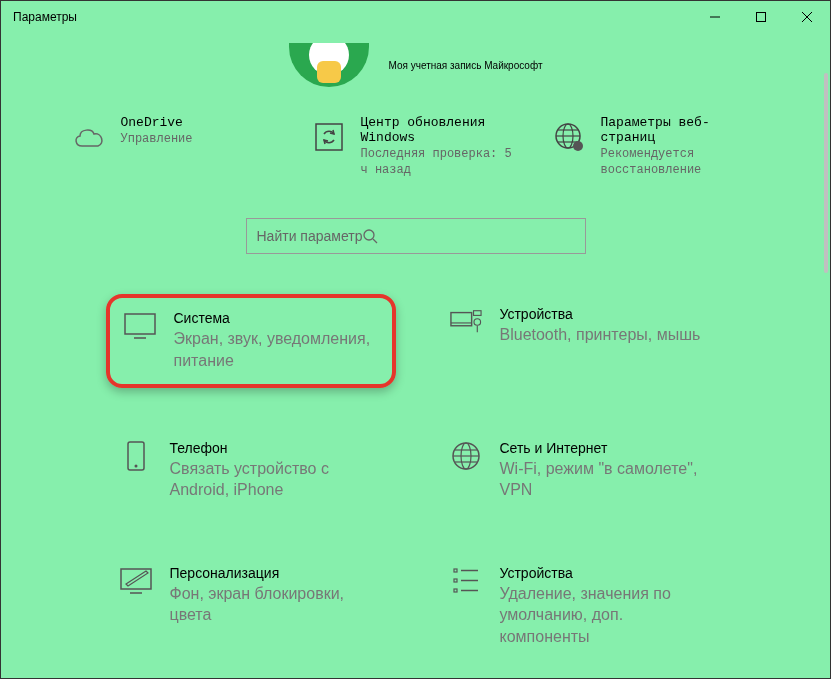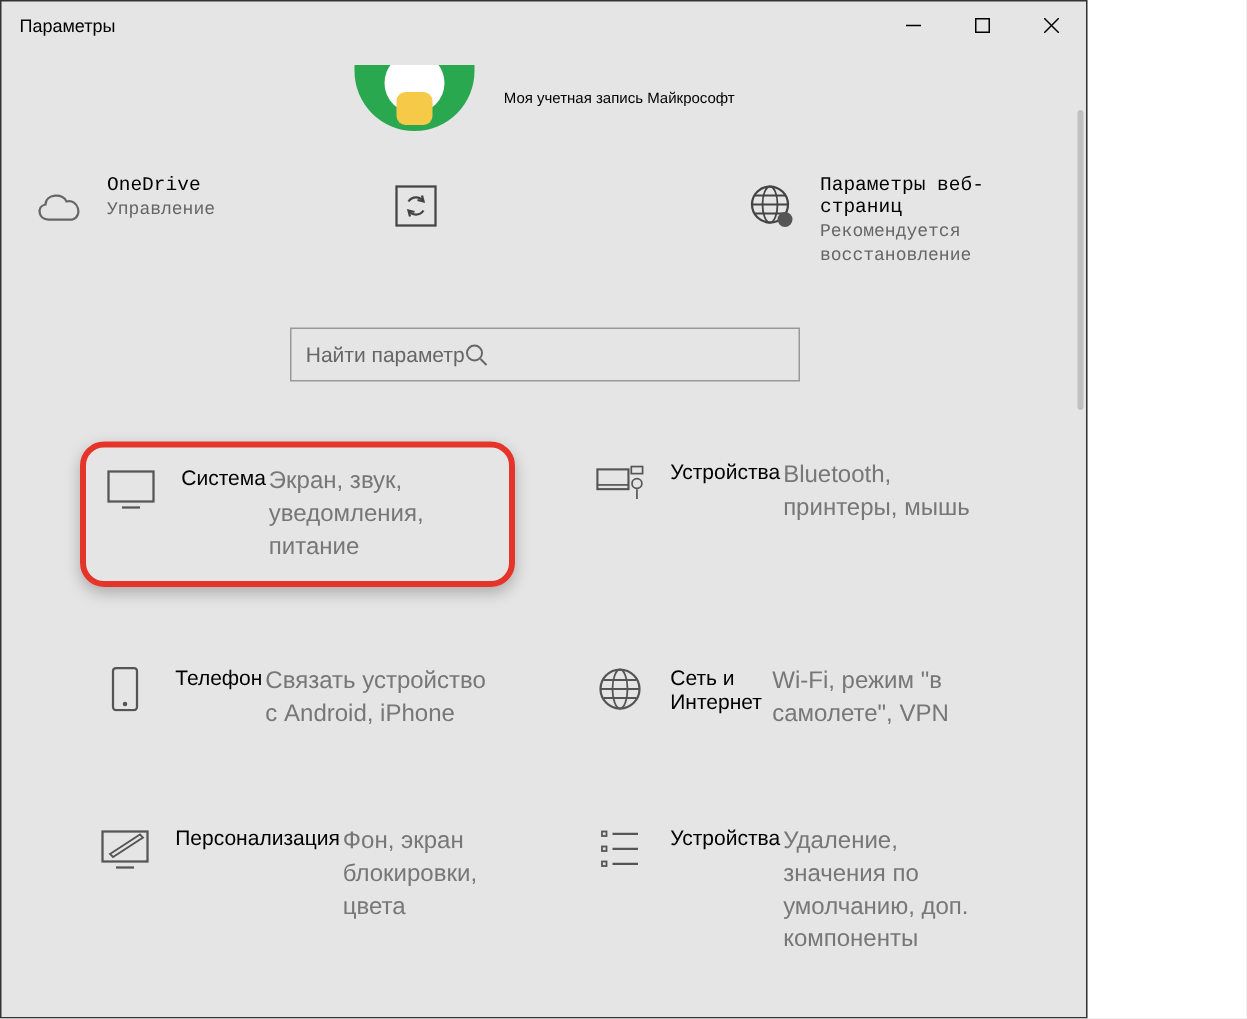--- a/index.html
+++ b/index.html
@@ -3,24 +3,24 @@
 <meta charset="utf-8">
 <style>
   * { box-sizing: border-box; margin: 0; padding: 0; }
   body {
     font-family: "Segoe UI", Tahoma, sans-serif;
     background: #fff;
     font-size: 13px;
     color: #000;
   }
   .window {
-    width: 725px;
+    width: 831px;
     height: 679px;
     border: 1px solid #333;
-    background: #e5e5e5;
+    background: #86efac;
     position: relative;
     overflow: hidden;
   }
   .titlebar {
     height: 32px;
     display: flex;
     align-items: center;
     justify-content: space-between;
     padding-left: 12px;
   }
@@ -136,21 +136,21 @@
     border: 4px solid #e5352b;
     border-radius: 16px;
     box-shadow: 0 4px 10px rgba(0,0,0,0.25);
   }
   .cat-icon {
     width: 32px; height: 32px;
     flex-shrink: 0;
     display: flex; align-items: center; justify-content: center;
     color: #555;
   }
-  .cat-texts { display: flex; gap: 2px; }
+  .cat-texts { display: flex; flex-direction: column; gap: 2px; }
   .cat-title { font-size: 14px; color: #000; }
   .cat-sub { font-size: 16px; color: #777; line-height: 1.35; }
 
   svg { display: block; }
 </style>
 </head>
 <body>
 
 <div class="window">
 
@@ -200,20 +200,24 @@
         </div>
 
         <div class="status-item">
           <div class="status-icon">
             <svg width="30" height="30" viewBox="0 0 30 30">
                 <rect x="2" y="2" width="26" height="26" fill="none" stroke="#444" stroke-width="1.5"></rect>
                 <path d="M10 12 A6 6 0 0 1 20 12 M20 18 A6 6 0 0 1 10 18" fill="none" stroke="#444" stroke-width="1.5"></path>
                 <path d="M19 8 L20 12 L16 11" fill="none" stroke="#444" stroke-width="1.5"></path>
                 <path d="M11 22 L10 18 L14 19" fill="none" stroke="#444" stroke-width="1.5"></path>
               </svg>
+          </div>
+          <div class="status-texts">
+            <div class="status-title">Центр обновления Windows</div>
+            <div class="status-sub">Последняя проверка: 5 ч назад</div>
           </div>
         </div>
 
         <div class="status-item">
           <div class="status-icon">
             <svg width="32" height="32" viewBox="0 0 32 32">
                 <circle cx="15" cy="15" r="12" fill="none" stroke="#444" stroke-width="1.5"></circle>
                 <ellipse cx="15" cy="15" rx="5" ry="12" fill="none" stroke="#444" stroke-width="1.2"></ellipse>
                 <line x1="3" y1="15" x2="27" y2="15" stroke="#444" stroke-width="1.2"></line>
                 <line x1="5" y1="9" x2="25" y2="9" stroke="#444" stroke-width="1.2"></line>

